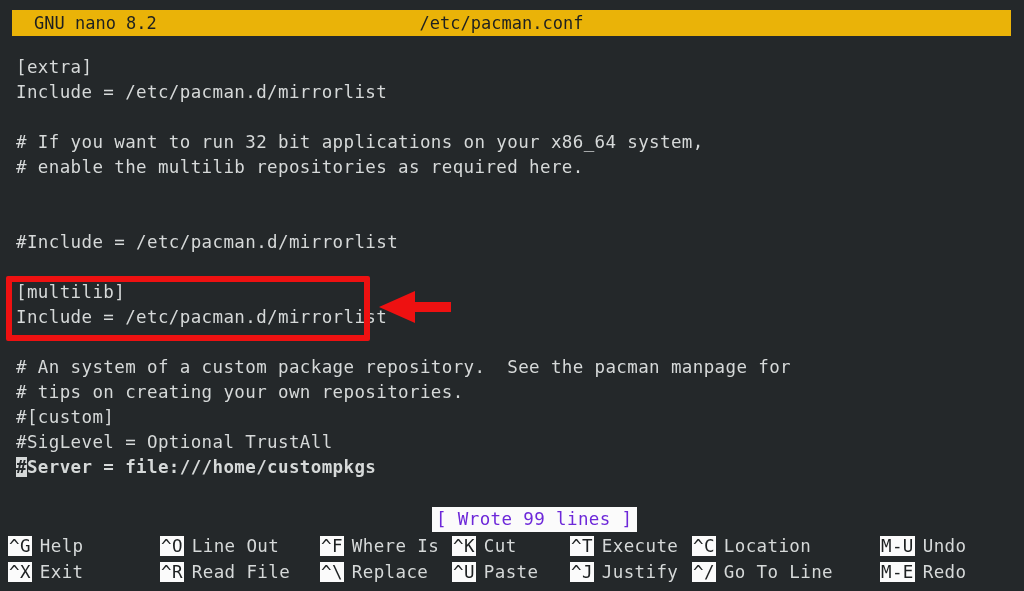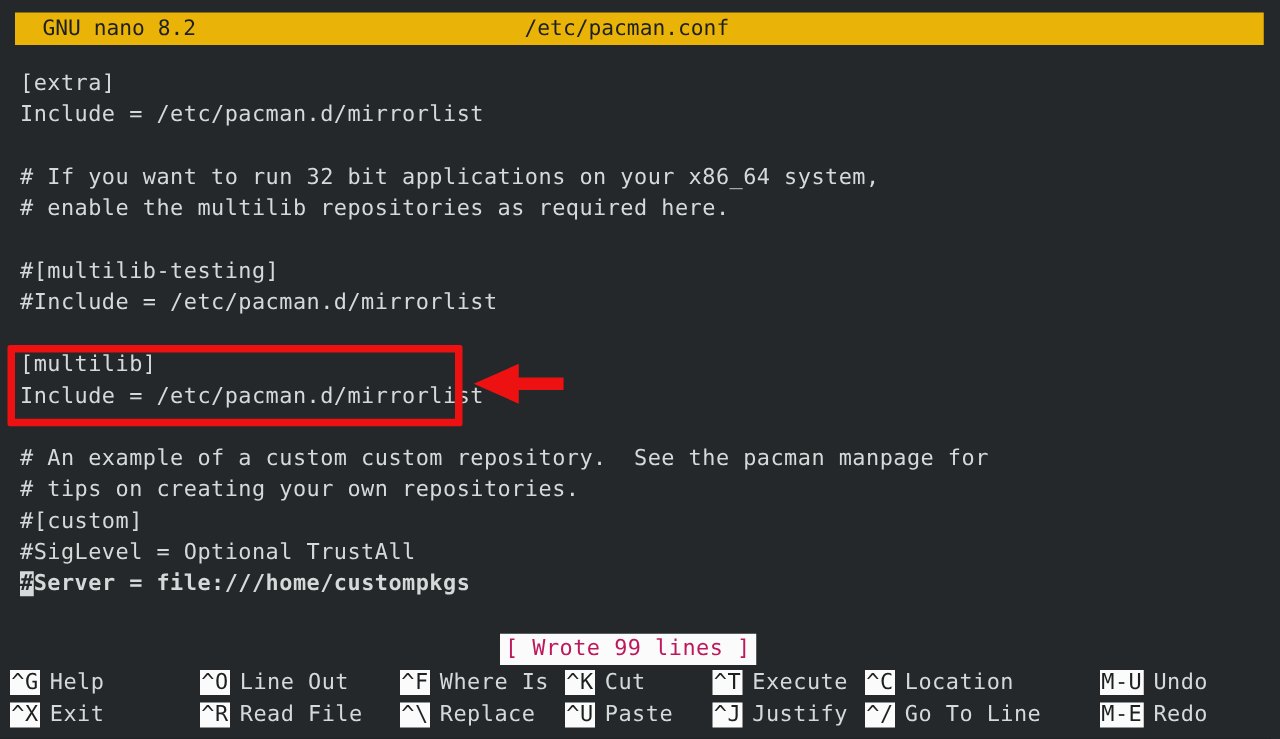--- a/index.html
+++ b/index.html
@@ -86,27 +86,27 @@
     left: 379px;
     top: 289px;
     width: 72px;
     height: 36px;
     pointer-events: none;
   }
 
   
   #statusmsg {
     position: absolute;
-    left: 400px;
+    left: 432px;
     top: 507px;
     height: 25px;
     line-height: 25px;
     padding: 0 4px;
     background: #fbfbfb;
-    color: #be185d;
+    color: #6d28d9;
     font-size: 17.5px;
     letter-spacing: 0.38px;
     white-space: pre;
     z-index: 5;
   }
 
   
   #helpbar {
     position: absolute;
     left: 0;
@@ -142,27 +142,26 @@
     <span class="tb-file">/etc/pacman.conf</span>
   </div>
 
   <div id="editor">
       <div class="eline" style="top: 0px; text-align: right;">[extra]</div>
       <div class="eline" style="top: 25px;">Include = /etc/pacman.d/mirrorlist</div>
       <div class="eline blank" style="top: 50px;"> </div>
       <div class="eline" style="top: 75px;"># If you want to run 32 bit applications on your x86_64 system,</div>
       <div class="eline" style="top: 100px;"># enable the multilib repositories as required here.</div>
       <div class="eline blank" style="top: 125px;"> </div>
-      <div class="eline" style="top: 150px;">#[multilib-testing]</div>
       <div class="eline" style="top: 175px;">#Include = /etc/pacman.d/mirrorlist</div>
       <div class="eline blank" style="top: 200px;"> </div>
       <div class="eline" style="top: 225px;">[multilib]</div>
       <div class="eline" style="top: 250px;">Include = /etc/pacman.d/mirrorlist</div>
       <div class="eline blank" style="top: 275px;"> </div>
-      <div class="eline" style="top: 300px;"># An example of a custom custom repository.  See the pacman manpage for</div>
+      <div class="eline" style="top: 300px;"># An system of a custom package repository.  See the pacman manpage for</div>
       <div class="eline" style="top: 325px;"># tips on creating your own repositories.</div>
       <div class="eline" style="top: 350px;">#[custom]</div>
       <div class="eline" style="top: 375px;">#SigLevel = Optional TrustAll</div>
       <div class="eline" style="top: 400px; font-weight: bold;"><span class="cursor-cell">#</span>Server = file:///home/custompkgs</div>
     </div>
 
   <div id="redbox"></div>
 
   <svg id="redarrow" viewBox="0 0 72 36" xmlns="http://www.w3.org/2000/svg">
     <polygon points="0,18 36,2 36,34" fill="#ee1111"></polygon>

